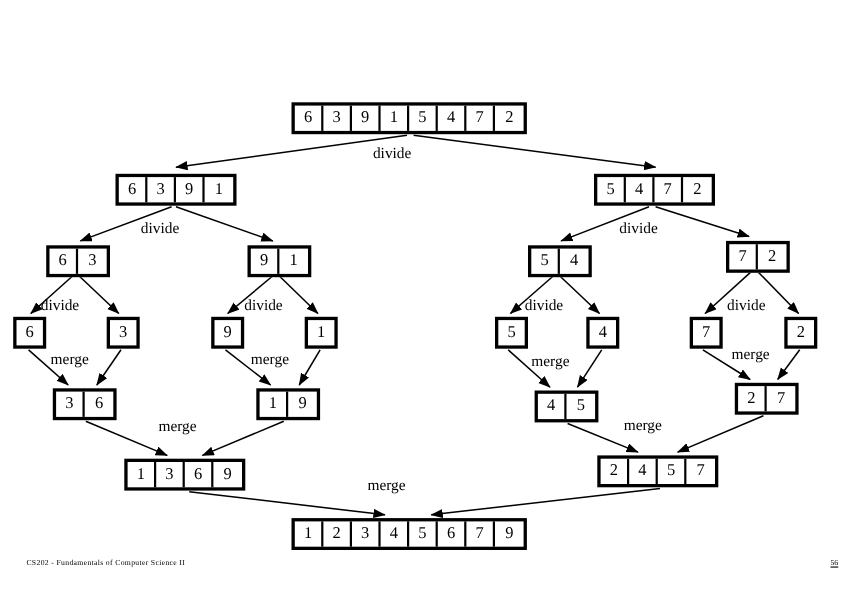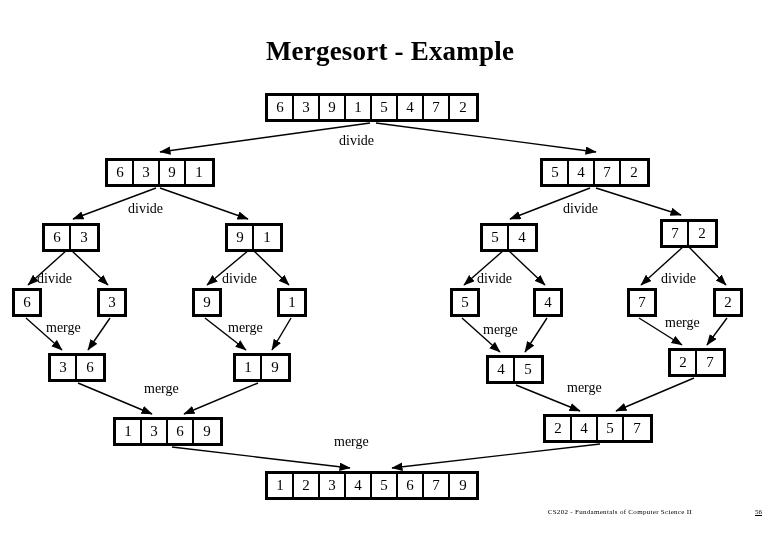--- a/index.html
+++ b/index.html
@@ -60,40 +60,40 @@
 
   
   #arrows{
     position:absolute;left:0;top:0;width:780px;height:540px;
     pointer-events:none;
   }
 
   
   #footer-text{
     position:absolute;left:0;top:508px;width:692px;
-    text-align:right;
+    text-align:left;
     font-family:"Liberation Serif", serif;
     font-size:7px;
     color:#000;
     letter-spacing:0.3px;
+    padding-left:24px;
   }
   #page-number{
     position:absolute;right:18px;top:508px;
     font-family:"Liberation Serif", serif;
     font-size:7px;
     color:#000;
     text-decoration:underline;
   }
 </style>
 </head>
 <body>
 
 <div id="slide">
 
-  <div id="title">Mergesort - Example</div>
 
   <svg id="arrows" viewBox="0 0 780 540">
     <defs>
       <marker id="ah" markerWidth="9" markerHeight="9" refX="7.5" refY="3" orient="auto" markerUnits="strokeWidth">
         <path d="M0,0 L8,3 L0,6 z" fill="#000"></path>
       </marker>
     </defs>
     <g stroke="#000" stroke-width="1.4" fill="none" marker-end="url(#ah)">
 
       <line x1="370" y1="123" x2="160" y2="152"></line>

